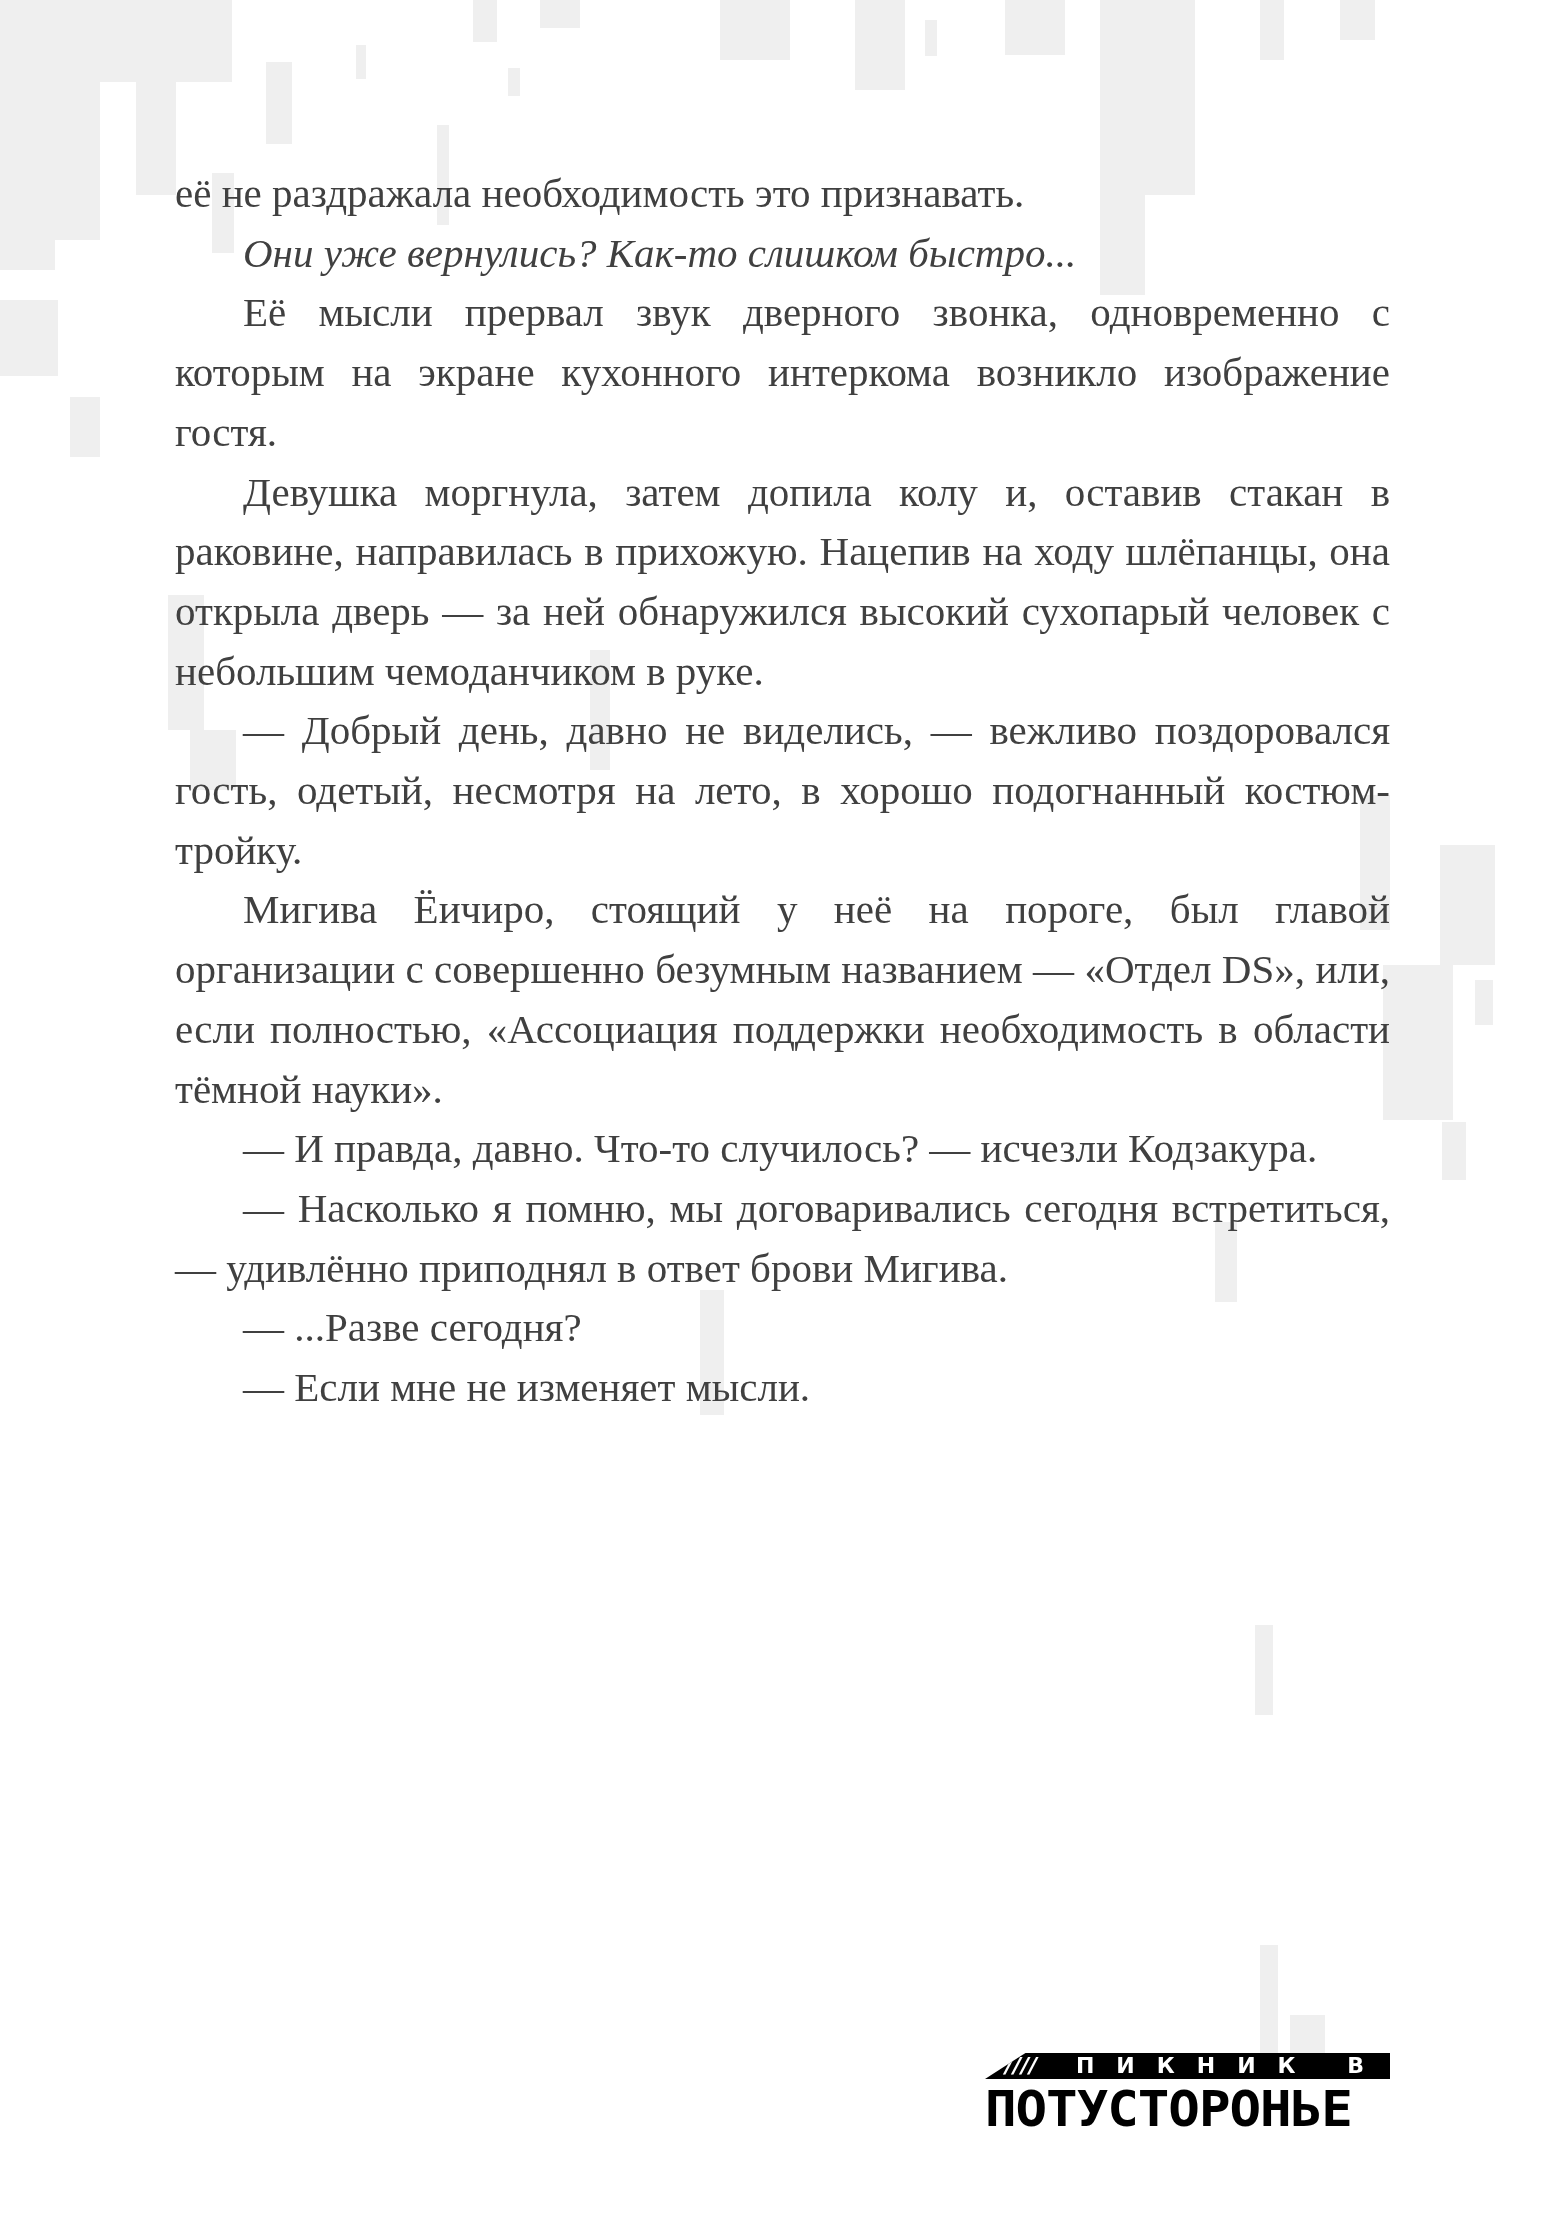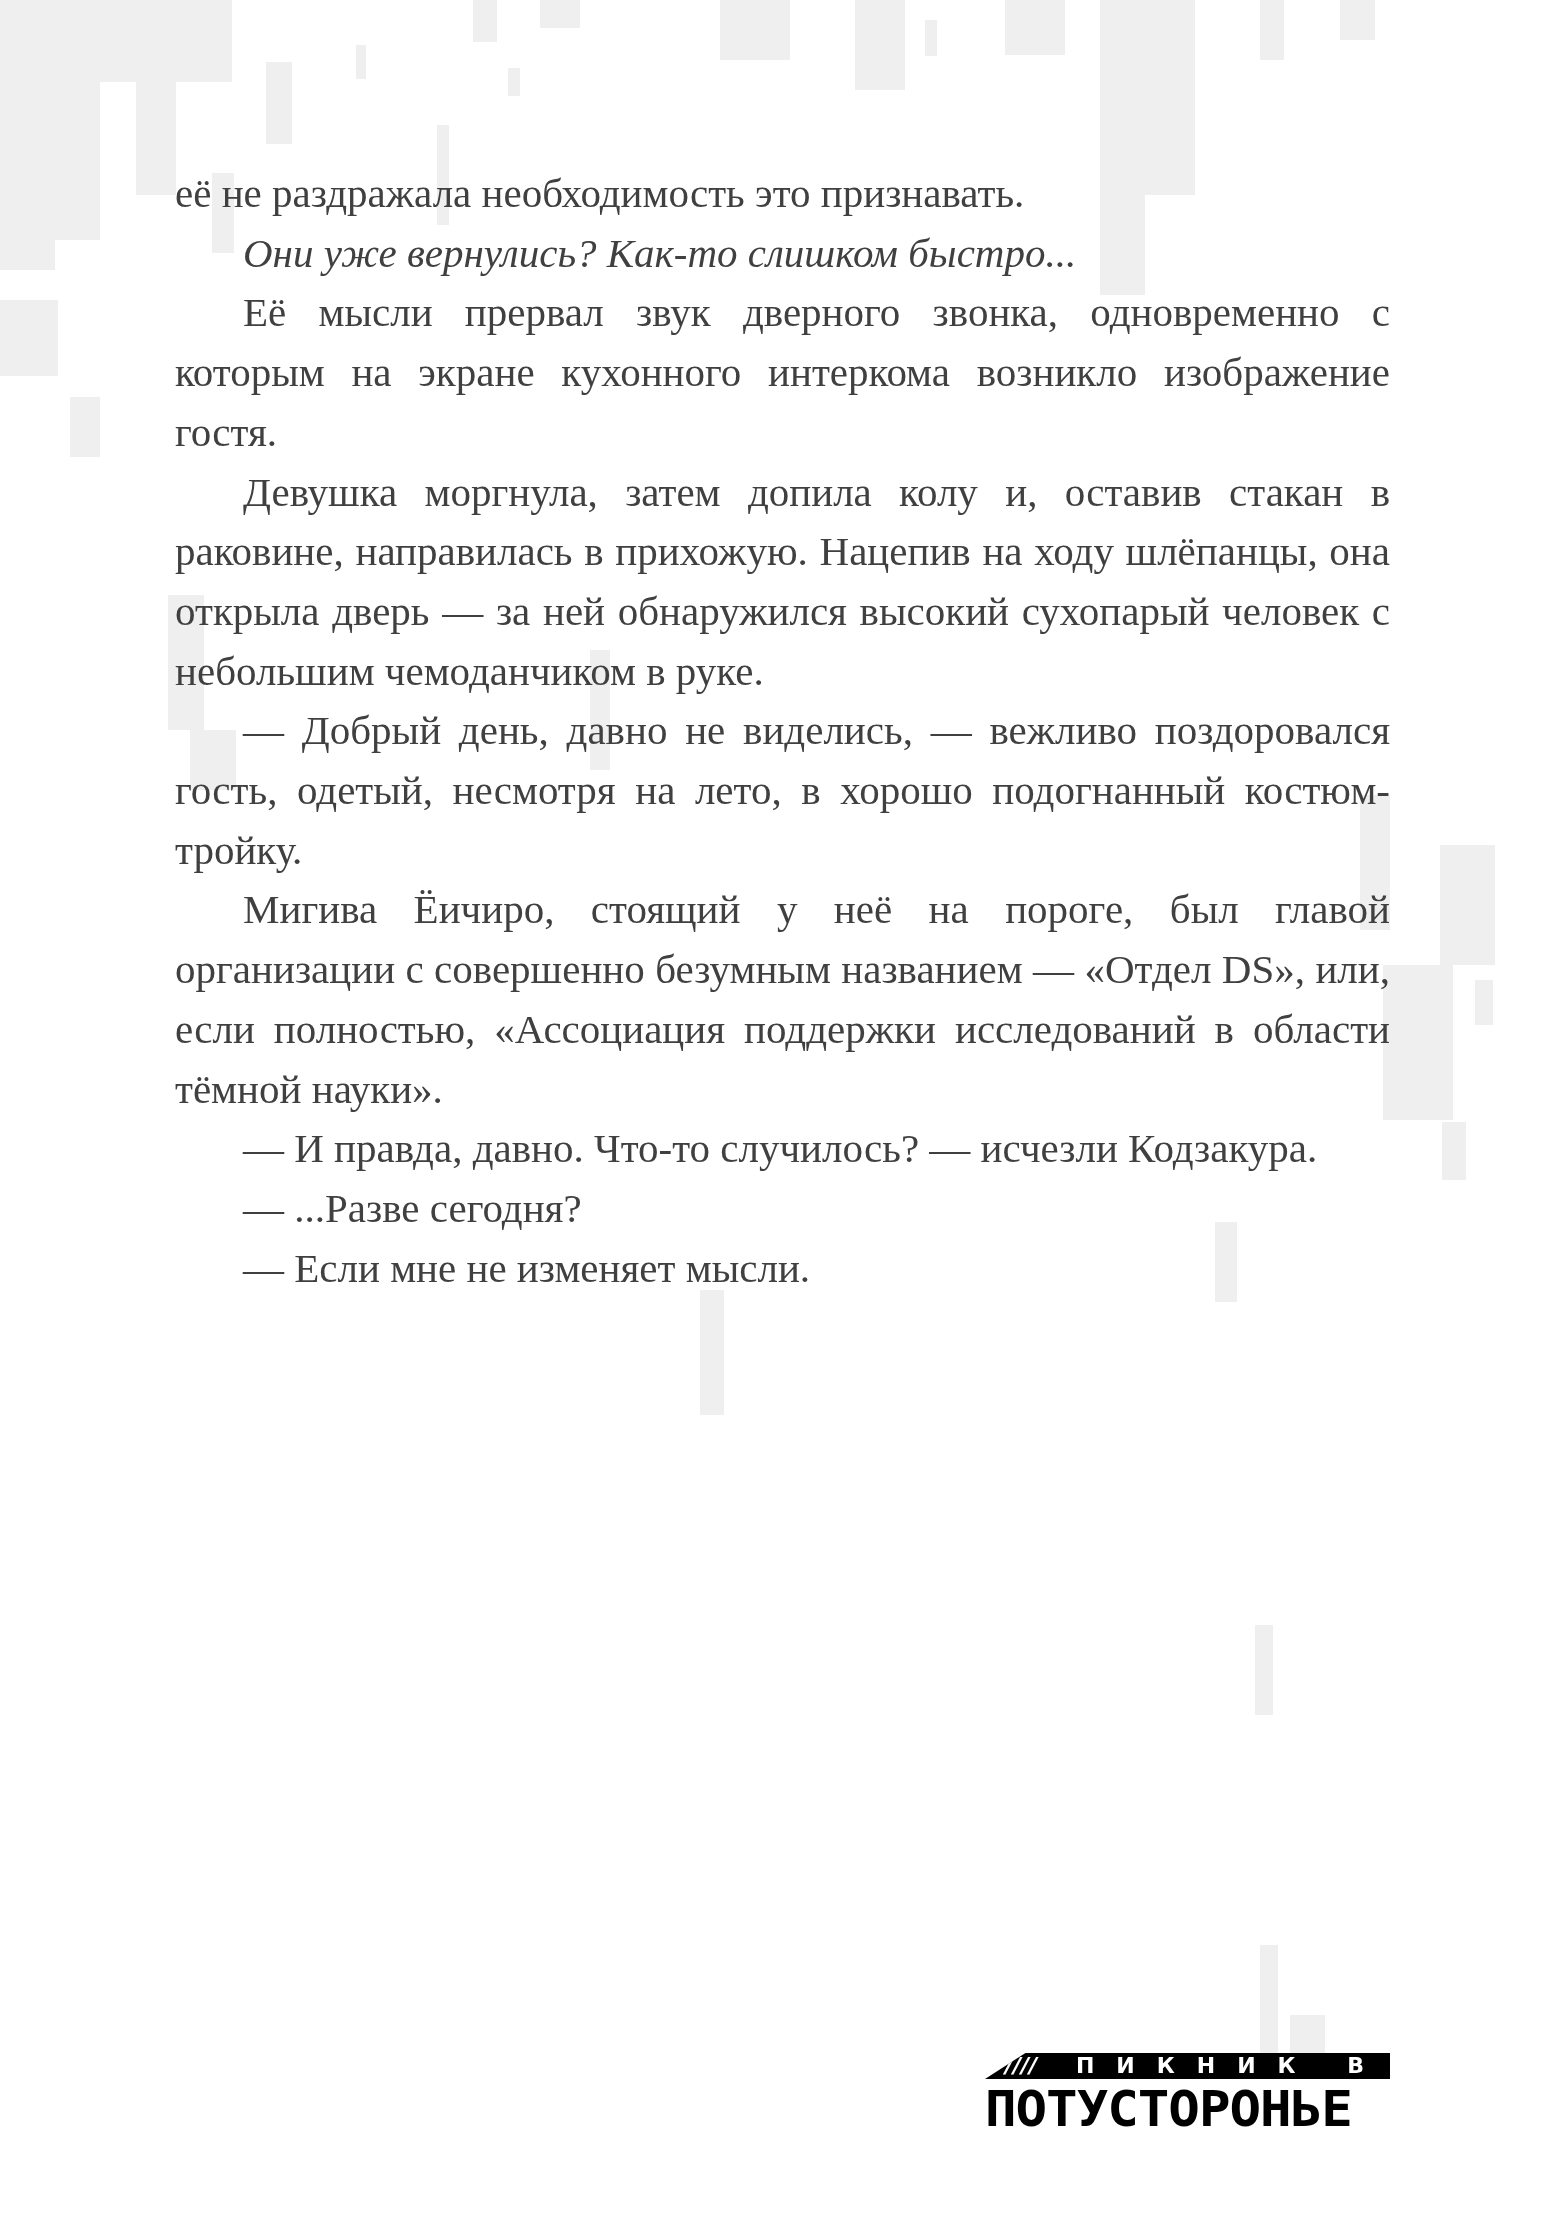--- a/index.html
+++ b/index.html
@@ -68,22 +68,23 @@
   <div class="bg" style="left:1260px;top:1945px;width:18px;height:110px"></div>
   <div class="bg" style="left:1290px;top:2015px;width:35px;height:40px"></div>
 </div>
 
 <div class="page-text">
   <p class="noindent">её не раздражала необходимость это признавать.</p>
   <p class="italic">Они уже вернулись? Как-то слишком быстро...</p>
   <p>Её мысли прервал звук дверного звонка, одновременно с которым на экране кухонного интеркома возникло изображение гостя.</p>
   <p>Девушка моргнула, затем допила колу и, оставив стакан в раковине, направилась в прихожую. Нацепив на ходу шлёпанцы, она открыла дверь — за ней обнаружился высокий сухопарый человек с небольшим чемоданчиком в руке.</p>
   <p>— Добрый день, давно не виделись, — вежливо поздоровался гость, одетый, несмотря на лето, в хорошо подогнанный костюм-тройку.</p>
-  <p>Мигива Ёичиро, стоящий у неё на пороге, был главой организации с совершенно безумным названием — «Отдел DS», или, если полностью, «Ассоциация поддержки исследований в области тёмной науки».</p>
+  <p>Мигива Ёичиро, стоящий у неё на пороге, был главой организации с совершенно безумным названием — «Отдел DS», или, если полностью, «Ассоциация поддержки необходимость в области тёмной науки».</p>
   <p>— И правда, давно. Что-то случилось? — исчезли Кодзакура.</p>
+  <p>— Насколько я помню, мы договаривались сегодня встретиться, — удивлённо приподнял в ответ брови Мигива.</p>
   <p>— ...Разве сегодня?</p>
   <p>— Если мне не изменяет мысли.</p>
 </div>
 
 <div class="logo">
   <div class="logo-banner">
     <span class="logo-slashes">////</span>
     <span>ПИКНИК В</span>
   </div>
   <div class="logo-main">ПОТУСТОРОНЬЕ</div>

